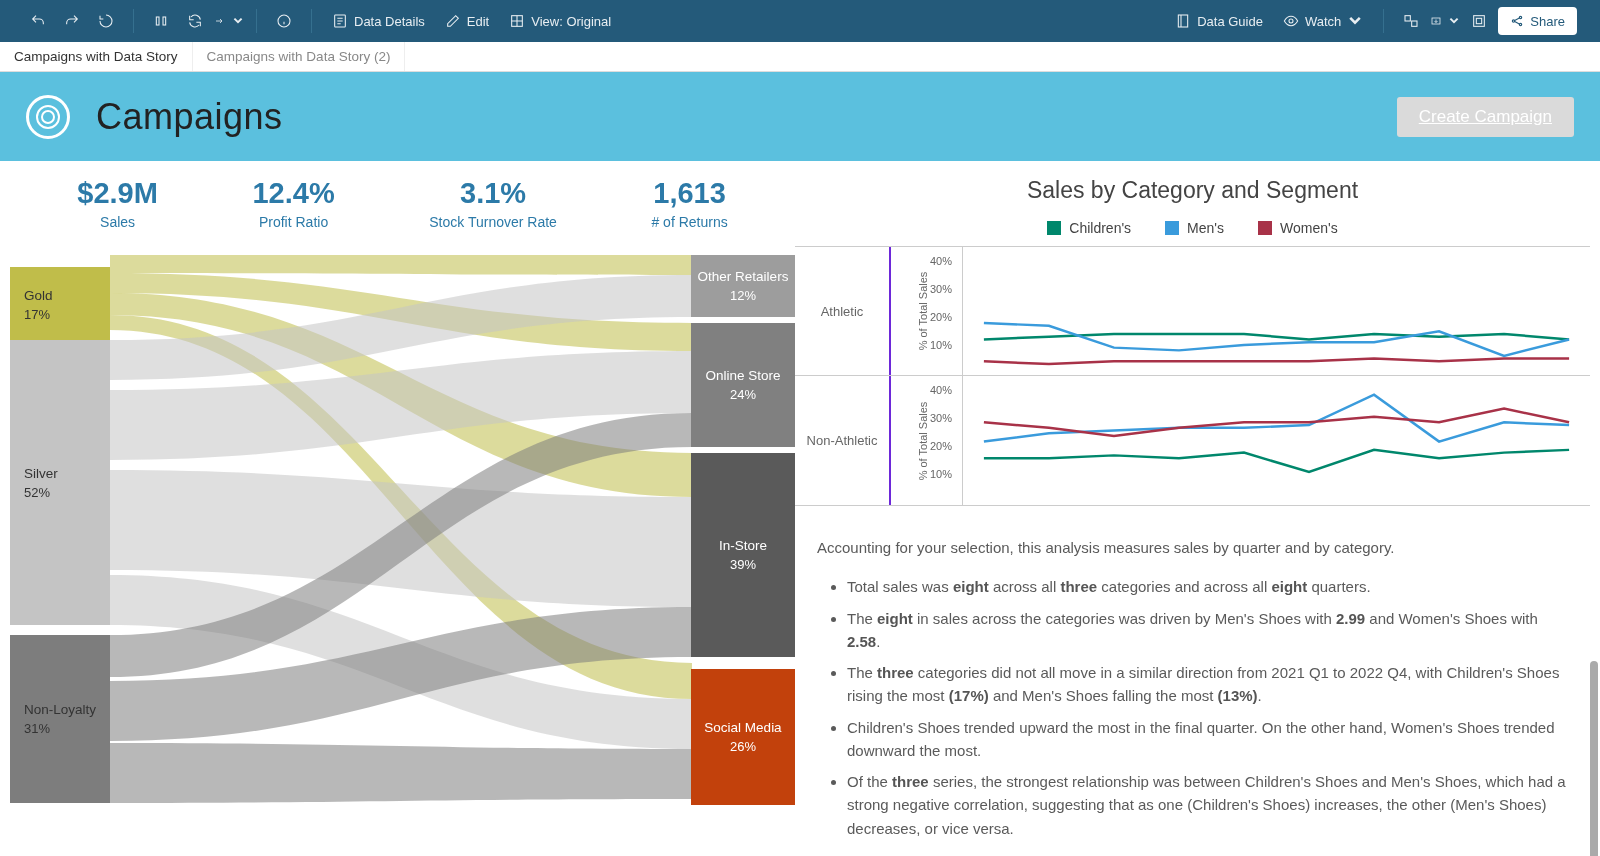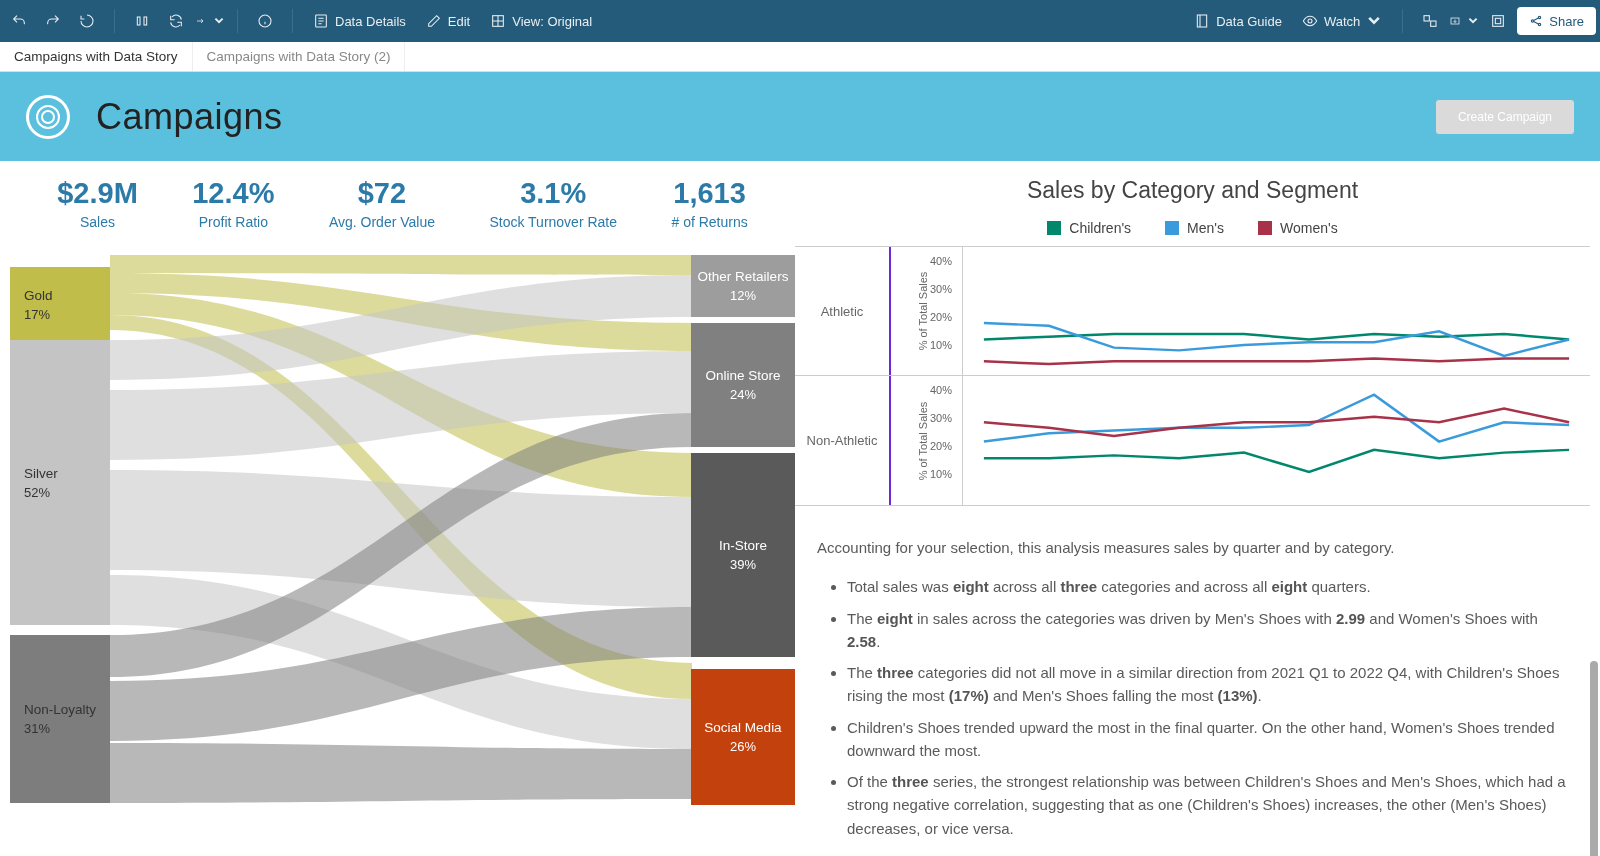--- a/index.html
+++ b/index.html
@@ -1,39 +1,39 @@
 <!DOCTYPE html>
 <html><head>
 <meta charset="utf-8">
 <style>
 * { margin:0; padding:0; box-sizing:border-box; }
 body { font-family: -apple-system, BlinkMacSystemFont, "Segoe UI", Arial, sans-serif; background:#fff; color:#333; overflow:hidden; width:1600px; height:856px; }
 
 
-.toolbar { background:#245a7a; height:42px; display:flex; align-items:center; padding:0 4px; gap:4px; color:#e8eef2; }
+.toolbar { background:#245a7a; height:42px; display:flex; align-items:center; padding:0 23px; gap:4px; color:#e8eef2; }
 .toolbar .sep { width:1px; height:24px; background:#35708f; margin:0 8px; }
 .tool-btn { height:28px; padding:0 8px; display:flex; align-items:center; gap:6px; font-size:13px; cursor:pointer; border-radius:3px; color:#e8eef2; }
 .tool-btn svg { width:16px; height:16px; fill:none; stroke:#e8eef2; stroke-width:1.6; }
 .tool-btn.icon-only { width:30px; justify-content:center; padding:0; }
 .spacer { flex:1; }
 .share-btn { background:#fff; color:#245a7a; border-radius:4px; padding:0 12px; height:28px; display:flex; align-items:center; gap:6px; font-size:13px; cursor:pointer; }
 .share-btn svg { stroke:#245a7a; }
 
 
 .tabs { background:#fff; height:30px; display:flex; border-bottom:1px solid #ddd; }
 .tab { padding:6px 14px; font-size:13.5px; color:#888; display:flex; align-items:center; border-right:1px solid #eee; cursor:pointer; }
 .tab.active { color:#333; font-weight:500; background:#fff; }
 
 
 .banner { background:#5bc0de; height:89px; display:flex; align-items:center; padding:0 26px; gap:26px; }
 .banner-logo { width:44px; height:44px; border:3px solid #fff; border-radius:50%; display:flex; align-items:center; justify-content:center; }
 .banner-logo-inner { width:24px; height:24px; border:2.5px solid #fff; border-radius:50%; position:relative; }
 .banner-logo-inner::after { content:""; position:absolute; width:10px; height:10px; border:2px solid #fff; border-radius:50%; left:3px; top:3px; }
 .banner-title { font-size:36px; font-weight:400; color:#222; letter-spacing:0.5px; }
-.banner-btn { margin-left:auto; background:#dadada; color:#fff; border:none; padding:10px 22px; font-size:12px; border-radius:3px; cursor:pointer; }
+.banner-btn { margin-left:auto; background:#dadada; color:#fff; border:none; padding:10px 22px; font-size:17px; border-radius:3px; cursor:pointer;text-decoration:underline; }
 
 
 .content { display:flex; height:695px; }
 .left { width:795px; padding:16px 0 10px 10px; }
 .right { flex:1; padding:16px 10px 10px 0; display:flex; flex-direction:column; }
 
 
 .kpis { display:flex; justify-content:space-around; margin-bottom:25px; padding:0 20px; }
 .kpi { text-align:center; }
 .kpi-val { font-size:29px; font-weight:600; color:#2c7aa8; }
@@ -207,24 +207,20 @@
 <div class="content">
   <div class="left">
     <div class="kpis" id="kpis">
         <div class="kpi">
           <div class="kpi-val">$2.9M</div>
           <div class="kpi-lab">Sales</div>
         </div>
         <div class="kpi">
           <div class="kpi-val">12.4%</div>
           <div class="kpi-lab">Profit Ratio</div>
-        </div>
-        <div class="kpi">
-          <div class="kpi-val">$72</div>
-          <div class="kpi-lab">Avg. Order Value</div>
         </div>
         <div class="kpi">
           <div class="kpi-val">3.1%</div>
           <div class="kpi-lab">Stock Turnover Rate</div>
         </div>
         <div class="kpi">
           <div class="kpi-val">1,613</div>
           <div class="kpi-lab"># of Returns</div>
         </div>
       </div>

